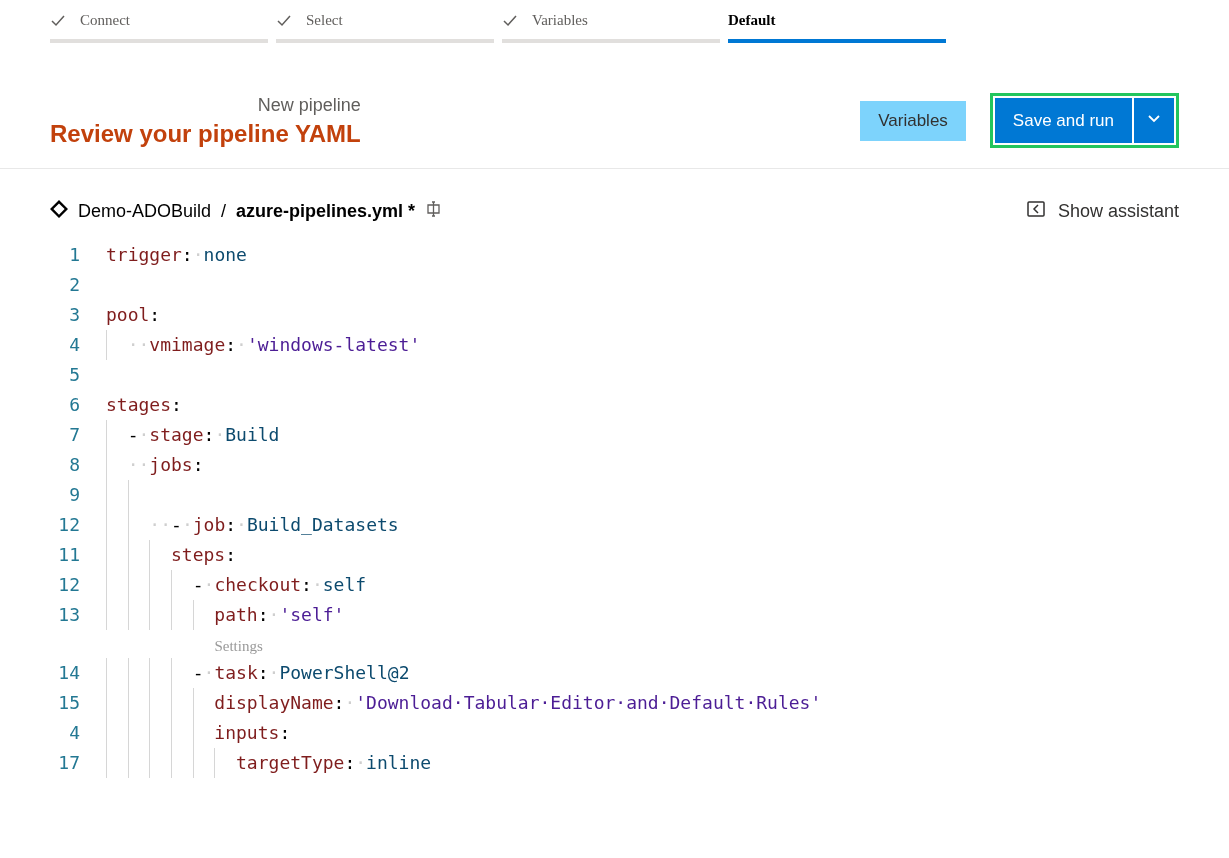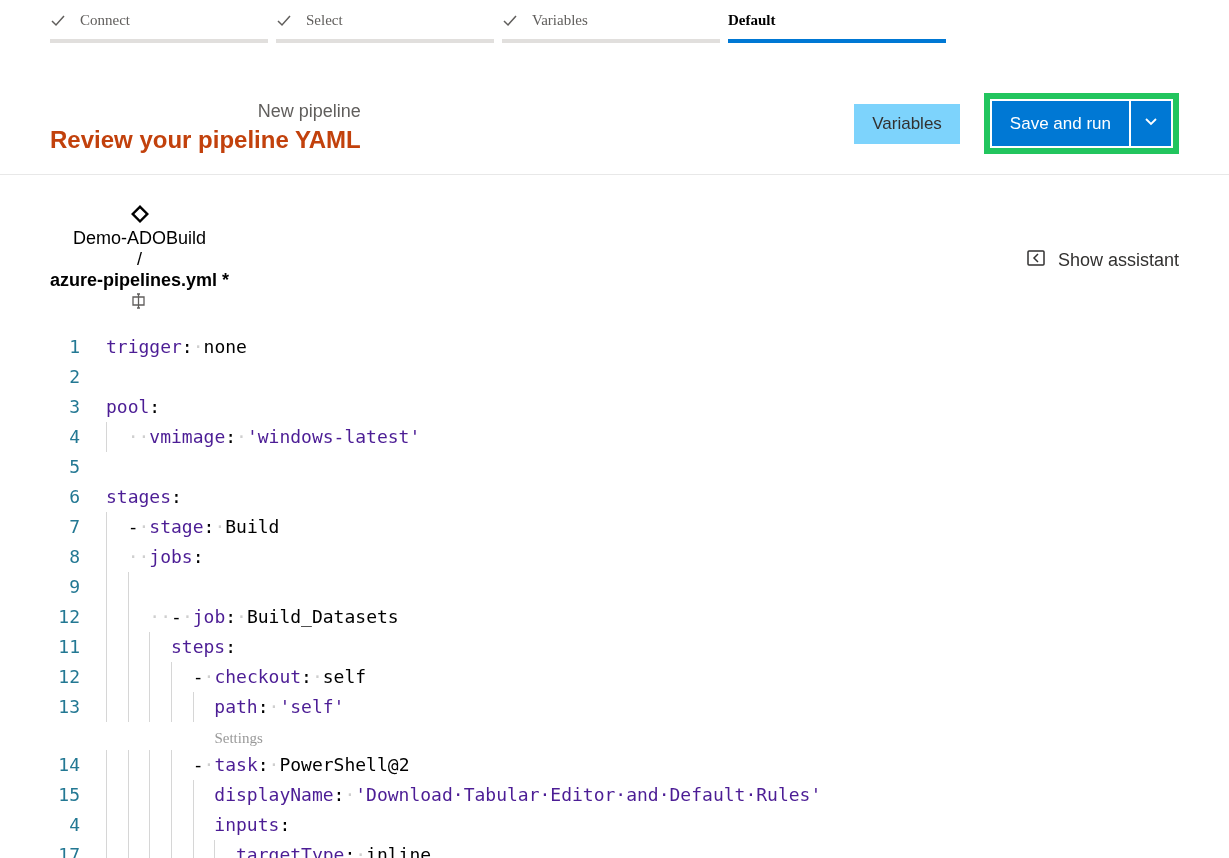--- a/index.html
+++ b/index.html
@@ -76,21 +76,21 @@
       border: none;
       cursor: pointer;
       font-family: inherit;
     }
     .btn-secondary {
       background: #7dd3fc;
       color: #323130;
     }
     .btn-primary-group {
       display: flex;
-      border: 6px solid #22c55e;
+      border: 3px solid #22c55e;
       padding: 2px;
       gap: 2px;
     }
     .btn-primary {
       background: #0078d4;
       color: #fff;
       padding: 12px 18px;
     }
     .btn-primary-dropdown {
       background: #0078d4;
@@ -104,22 +104,22 @@
 
     .filebar {
       display: flex;
       justify-content: space-between;
       align-items: center;
       padding: 30px 50px 16px;
     }
     .filebar-left {
       display: flex;
       align-items: center;
-      font-size: 18px;
-      flex-direction: column;
+      gap: 10px;
+      font-size: 18px;
     }
     .repo-icon svg { fill: #000; }
     .repo-name { color: #000; }
     .slash { color: #000; }
     .file-name { color: #000; font-weight: 600; }
     .rename-icon svg { stroke: #605e5c; fill: none; }
     .filebar-right {
       display: flex;
       align-items: center;
       gap: 12px;
@@ -142,23 +142,23 @@
       padding-right: 26px;
       user-select: none;
       flex-shrink: 0;
       width: 56px;
     }
     .code {
       white-space: pre;
       flex: 1;
       position: relative;
     }
-    .hl-key { color: #4c1d95; }
+    .hl-key { color: #7f1d1d; }
     .hl-str { color: #4c1d95; }
-    .hl-val-plain { color: #000000; }
+    .hl-val-plain { color: #0c4a6e; }
     .hl-punct { color: #000; }
     .hl-dash { color: #000; }
     .guide {
       border-left: 1px solid #d6d6d6;
       display: inline-block;
       height: 30px;
       vertical-align: top;
       margin-right: -1px;
     }
     .ws { color: #cfcfcf; }

